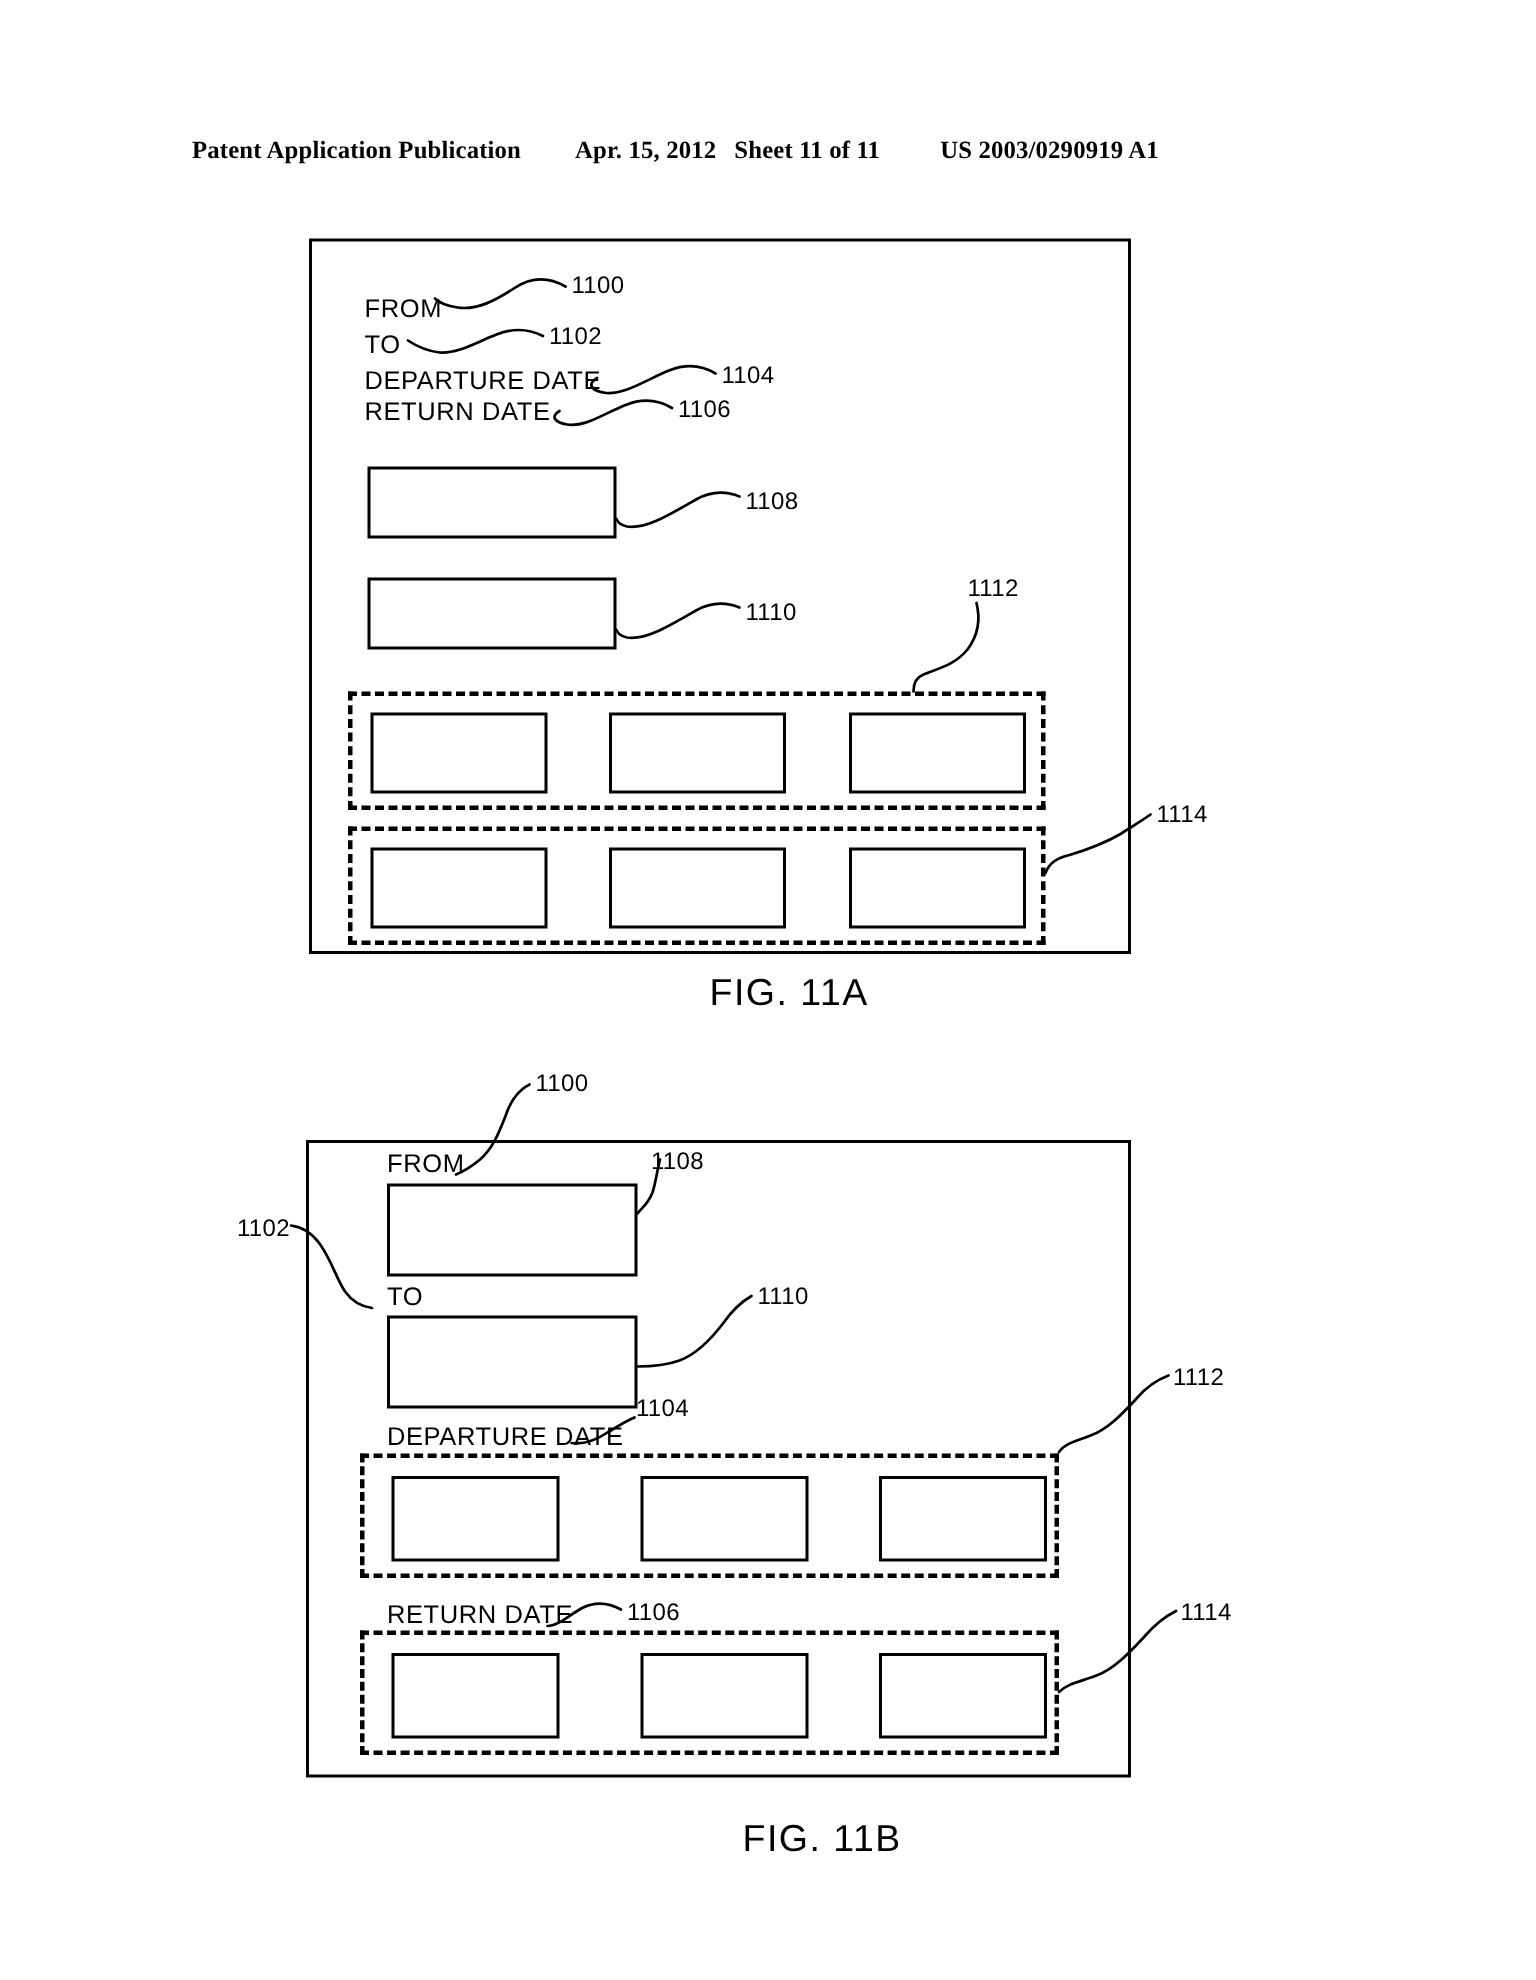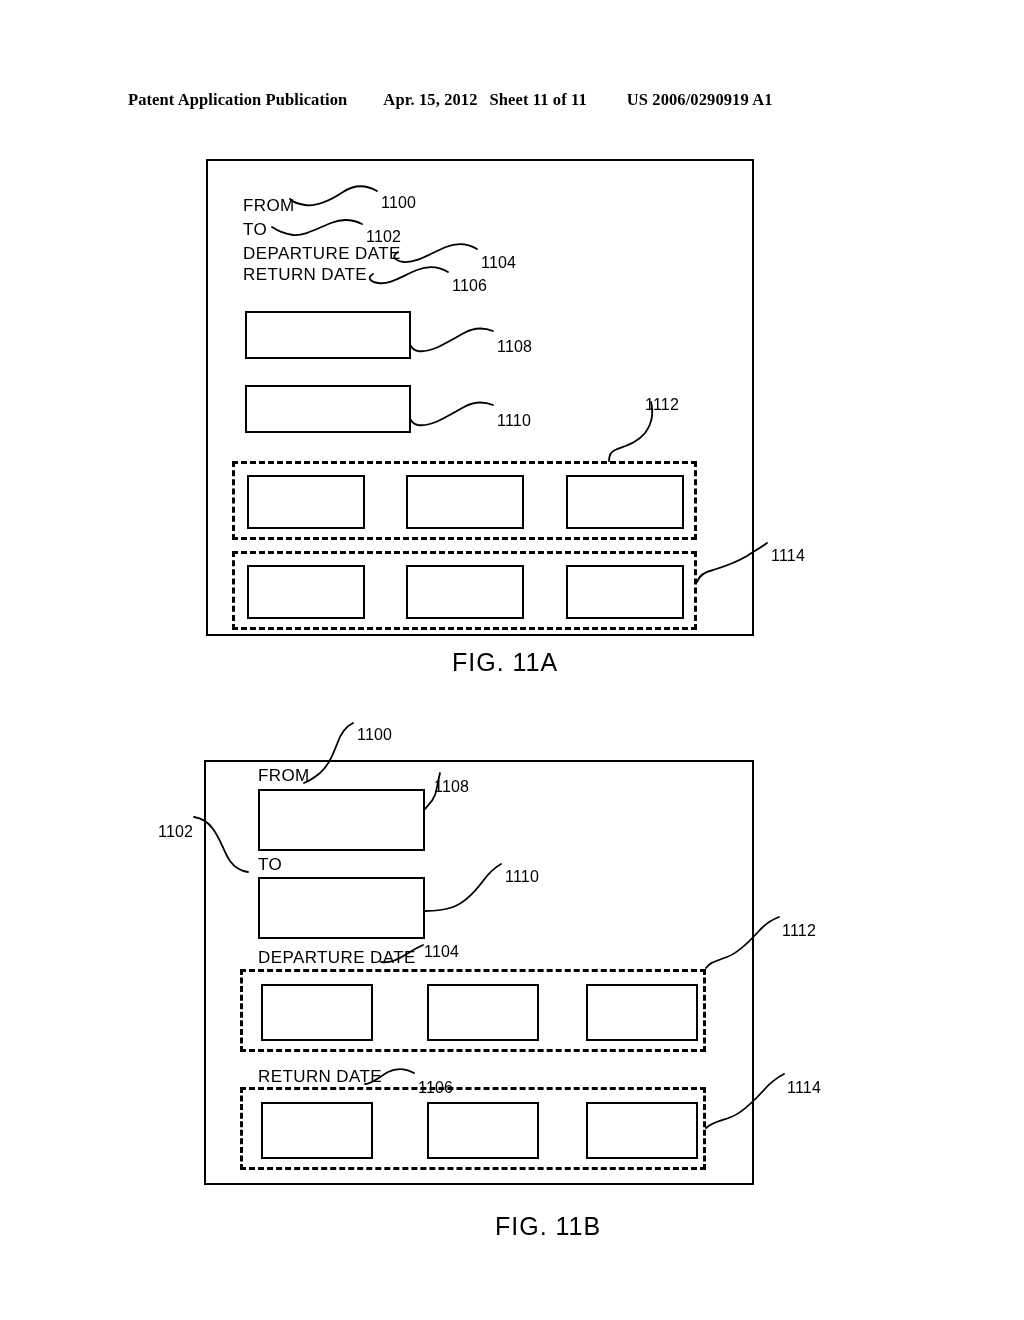--- a/index.html
+++ b/index.html
@@ -65,21 +65,20 @@
     white-space: nowrap;
     line-height: 1;
   }
   .ref-num {
     position: absolute;
     font-family: "Liberation Sans", sans-serif;
     font-size: 16px;
     letter-spacing: 0.2px;
     white-space: nowrap;
     line-height: 1;
-    margin-top: 12px;
   }
   .fig-caption {
     position: absolute;
     font-family: "Liberation Sans", sans-serif;
     font-size: 25px;
     font-variant: small-caps;
     letter-spacing: 1px;
     white-space: nowrap;
     line-height: 1;
   }
@@ -100,21 +99,21 @@
     stroke-linecap: round;
   }
 </style>
 </head>
 <body>
 
 <div class="page-header">
   <span class="hdr-pub">Patent Application Publication</span>
   <span class="hdr-date">Apr. 15, 2012</span>
   <span class="hdr-sheet">Sheet 11 of 11</span>
-  <span class="hdr-docnum">US 2006/0290919 A1</span>
+  <span class="hdr-docnum">US 2003/0290919 A1</span>
 </div>
 
 <div class="fig-frame" style="left:206px; top:159px; width:548px; height:477px;"></div>
 
 <div class="field-label" style="left:243px; top:197px;">FROM</div>
 <div class="field-label" style="left:243px; top:221px;">TO</div>
 <div class="field-label" style="left:243px; top:245px;">DEPARTURE DATE</div>
 <div class="field-label" style="left:243px; top:266px;">RETURN DATE</div>
 
 <div class="ref-num" style="left:381px; top:183px;">1100</div>
@@ -134,21 +133,21 @@
   <div class="solid-box" style="left:171px; top:11px; width:118px; height:54px;"></div>
   <div class="solid-box" style="left:331px; top:11px; width:118px; height:54px;"></div>
 </div>
 
 <div class="dashed-group" style="left:232px; top:551px; width:465px; height:79px;">
   <div class="solid-box" style="left:12px; top:11px; width:118px; height:54px;"></div>
   <div class="solid-box" style="left:171px; top:11px; width:118px; height:54px;"></div>
   <div class="solid-box" style="left:331px; top:11px; width:118px; height:54px;"></div>
 </div>
 
-<div class="fig-caption" style="left:452px; top:650px;">FIG. 11A</div>
+<div class="fig-caption" style="left:473px; top:650px;">FIG. 11A</div>
 
 <div class="fig-frame" style="left:204px; top:760px; width:550px; height:425px;"></div>
 
 <div class="field-label" style="left:258px; top:767px;">FROM</div>
 <div class="field-label" style="left:258px; top:856px;">TO</div>
 <div class="field-label" style="left:258px; top:949px;">DEPARTURE DATE</div>
 <div class="field-label" style="left:258px; top:1068px;">RETURN DATE</div>
 
 <div class="ref-num" style="left:357px; top:715px;">1100</div>
 <div class="ref-num" style="left:158px; top:812px;">1102</div>

